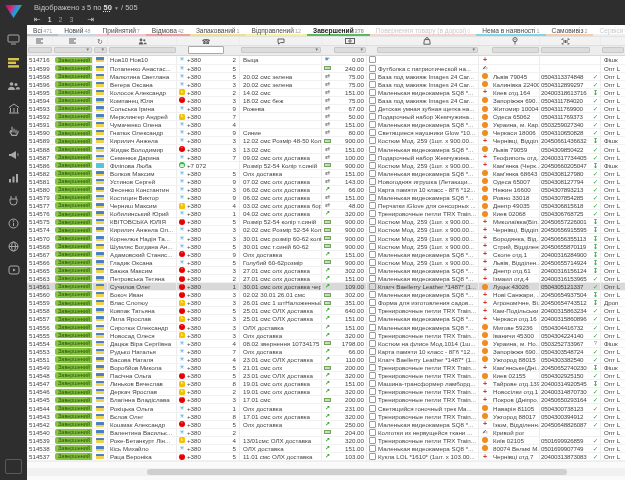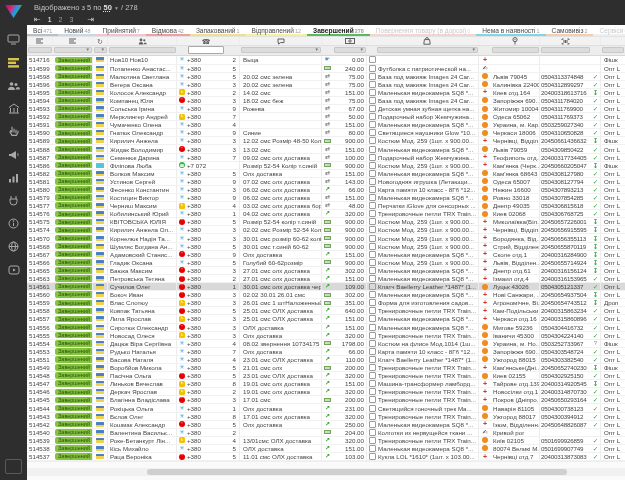--- a/index.html
+++ b/index.html
@@ -161,21 +161,21 @@
       </div>
     <div class="s-bottom"></div>
   </div>
 
   <div class="main">
     <div class="topbar">
       <div class="l1">
         <span>Відображено з 5 по</span>
         <span class="pgsz">50</span>
         <span class="caret">▼</span>
-        <span>/ 278</span>
+        <span>/ 505</span>
       </div>
       <div class="pager">
         <span class="pg-end">⇤</span>
         <span id="pages"><span class="pg-cur" style="margin-right: 7px;">1</span><span style="margin-right: 7px;">2</span><span style="margin-right: 7px;">3</span></span>
         <span class="pg-end">⇥</span>
       </div>
     </div>
 
     <div class="tabs" id="tabs">
         <div class="tab" style="border-bottom-color: rgb(185, 192, 196);"><span class="t-label">Всі</span><span class="t-count">471</span></div>

